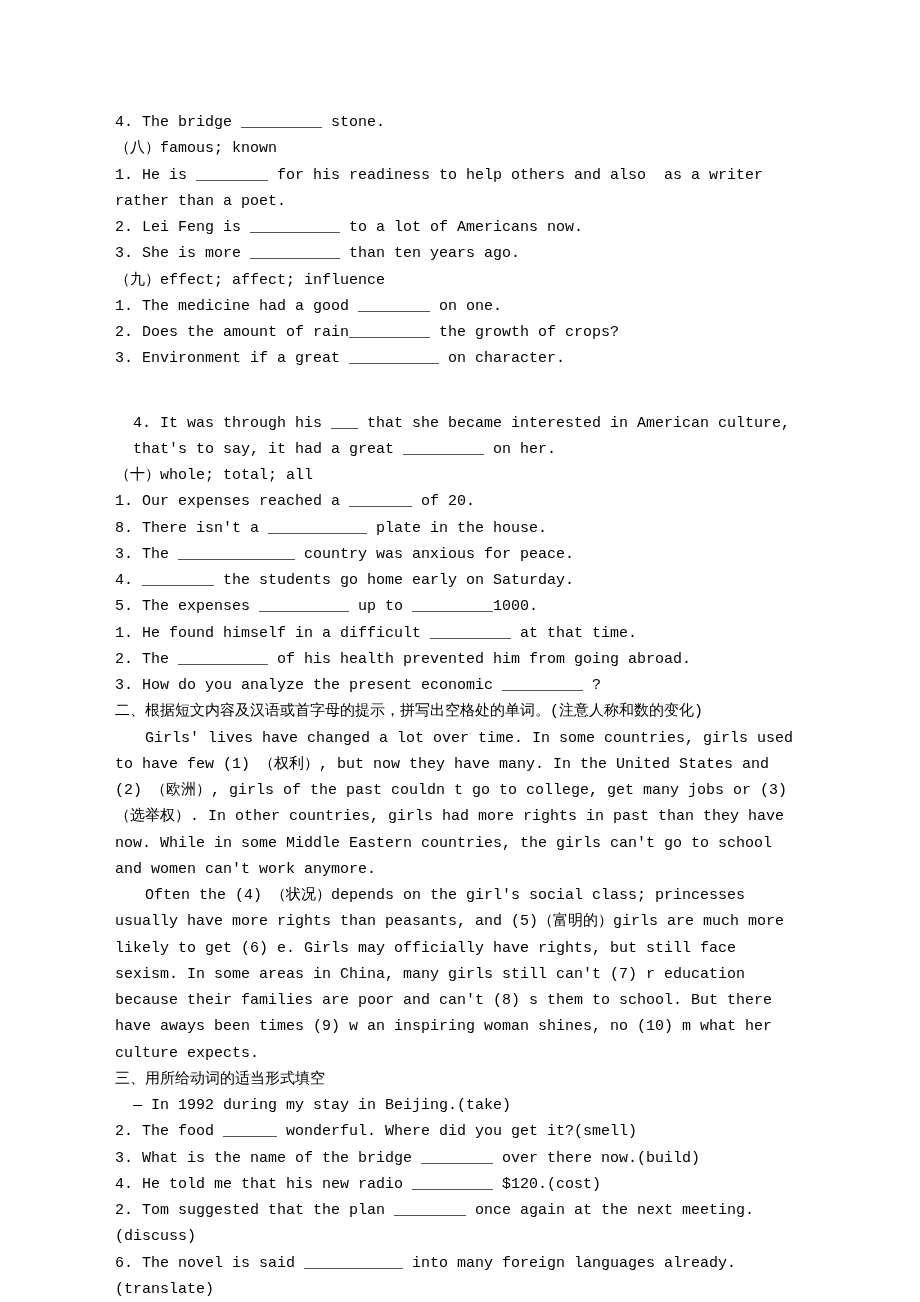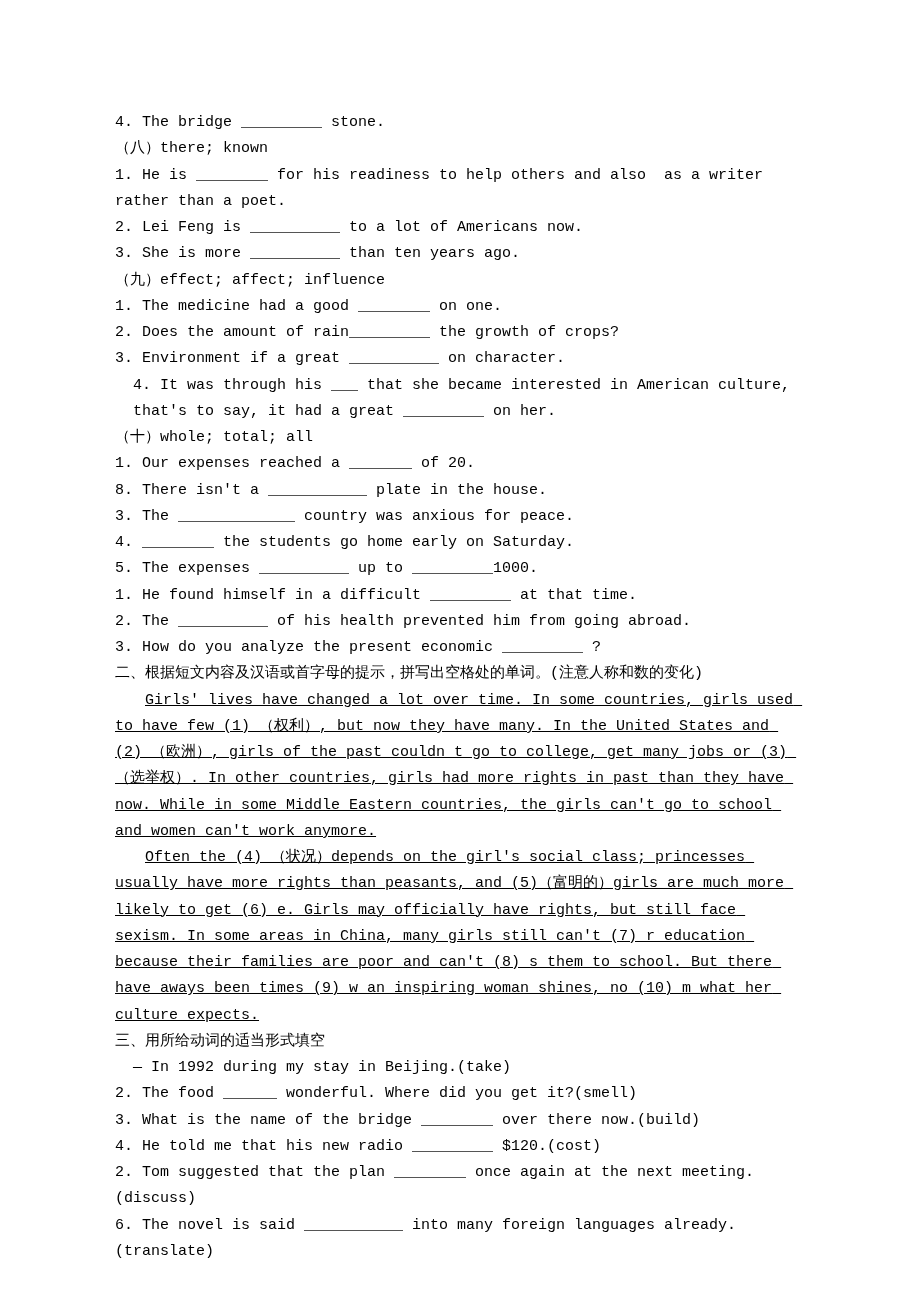--- a/index.html
+++ b/index.html
@@ -14,29 +14,29 @@
   .page {
     width: 920px;
     min-height: 1302px;
     box-sizing: border-box;
     padding: 110px 115px 40px 115px;
     position: relative;
   }
   .line {
     white-space: pre-wrap;
   }
-  .indent1 { padding-left: 18px; }
-  .para-indent { text-indent: 2em; text-decoration: underline; }
+  .indent1 { padding-left: 18px; margin-top: 38px; }
+  .para-indent { text-indent: 2em; }
 </style>
 </head>
 <body>
 
 <div class="page">
   <div class="line">4. The bridge _________ stone.</div>
-  <div class="line">（八）there; known</div>
+  <div class="line">（八）famous; known</div>
   <div class="line">1. He is ________ for his readiness to help others and also  as a writer rather than a poet.</div>
   <div class="line">2. Lei Feng is __________ to a lot of Americans now.</div>
   <div class="line">3. She is more __________ than ten years ago.</div>
   <div class="line">（九）effect; affect; influence</div>
   <div class="line">1. The medicine had a good ________ on one.</div>
   <div class="line">2. Does the amount of rain_________ the growth of crops?</div>
   <div class="line">3. Environment if a great __________ on character.</div>
   <div class="line indent1">4. It was through his ___ that she became interested in American culture, that's to say, it had a great _________ on her.</div>
   <div class="line">（十）whole; total; all</div>
   <div class="line">1. Our expenses reached a _______ of 20.</div>

